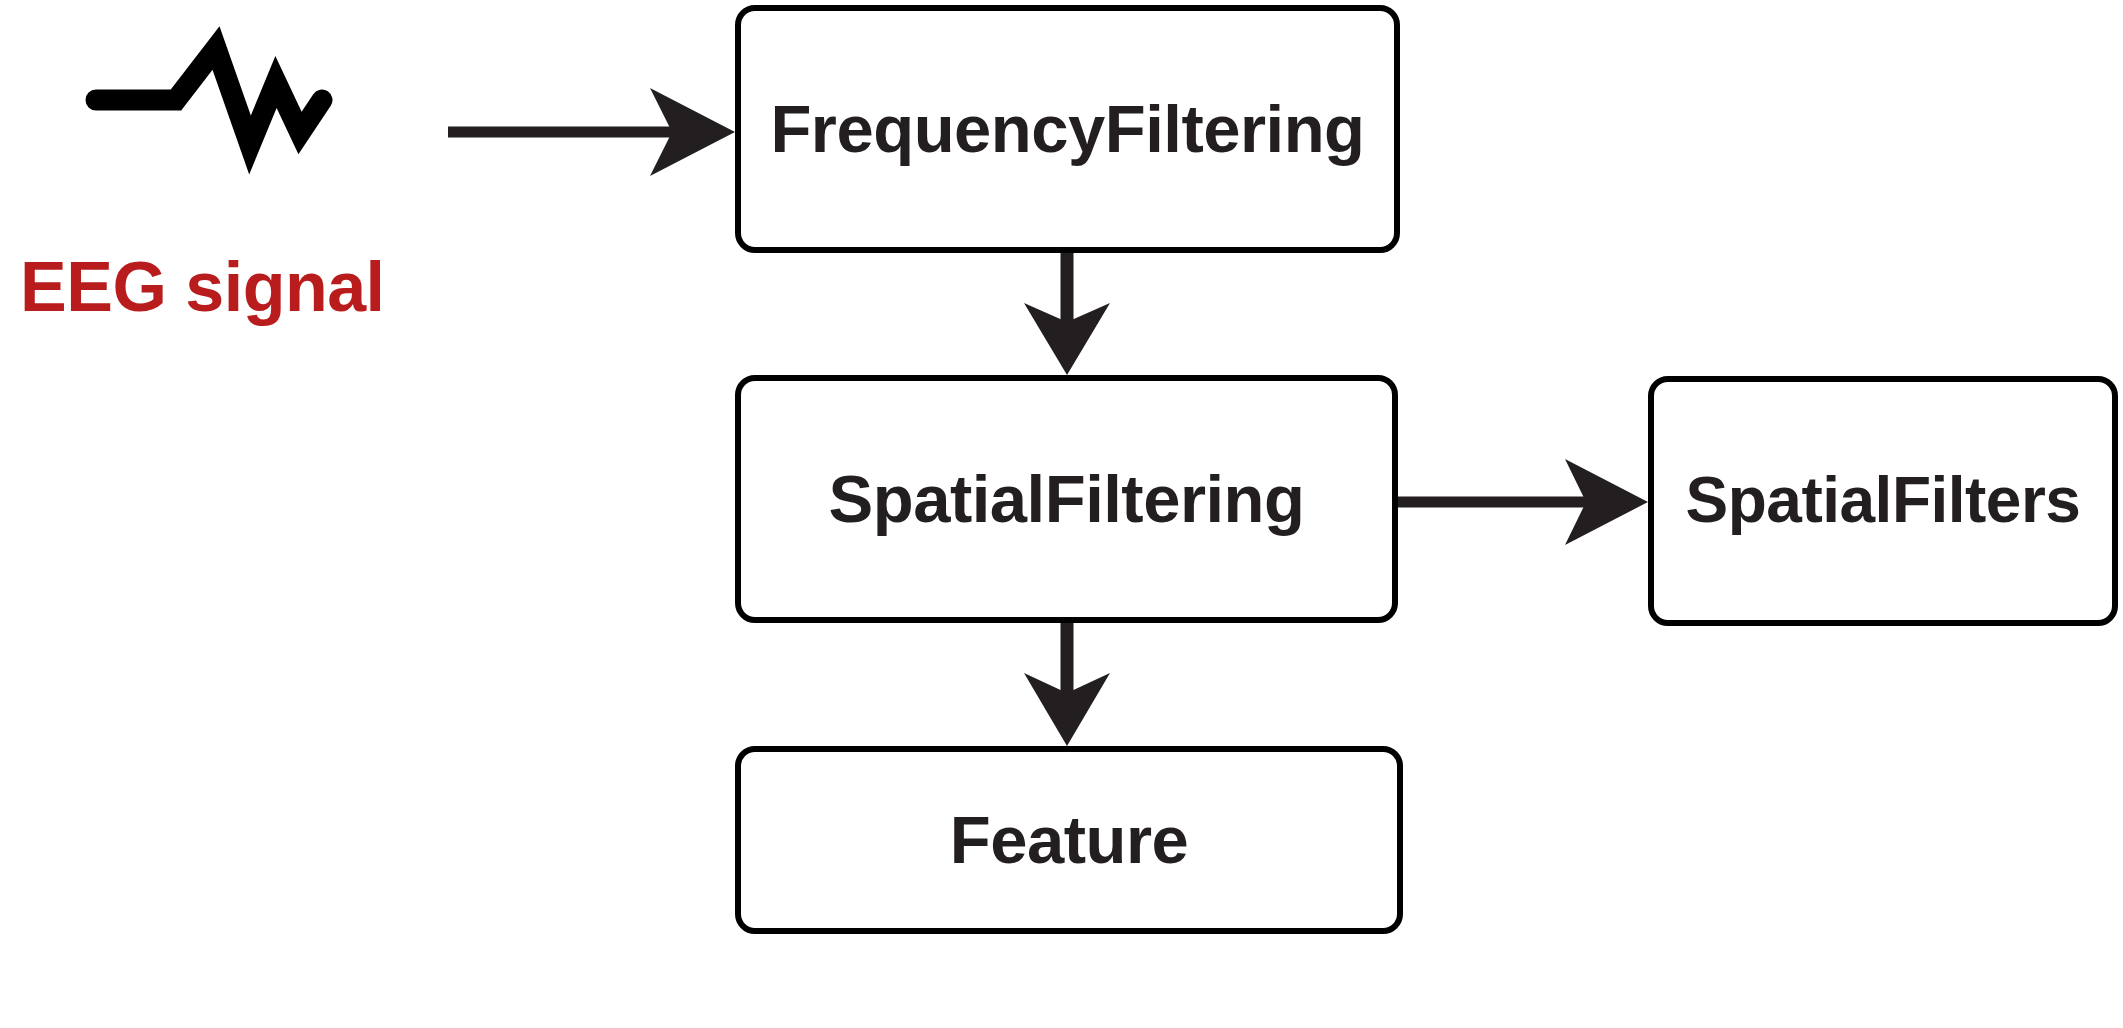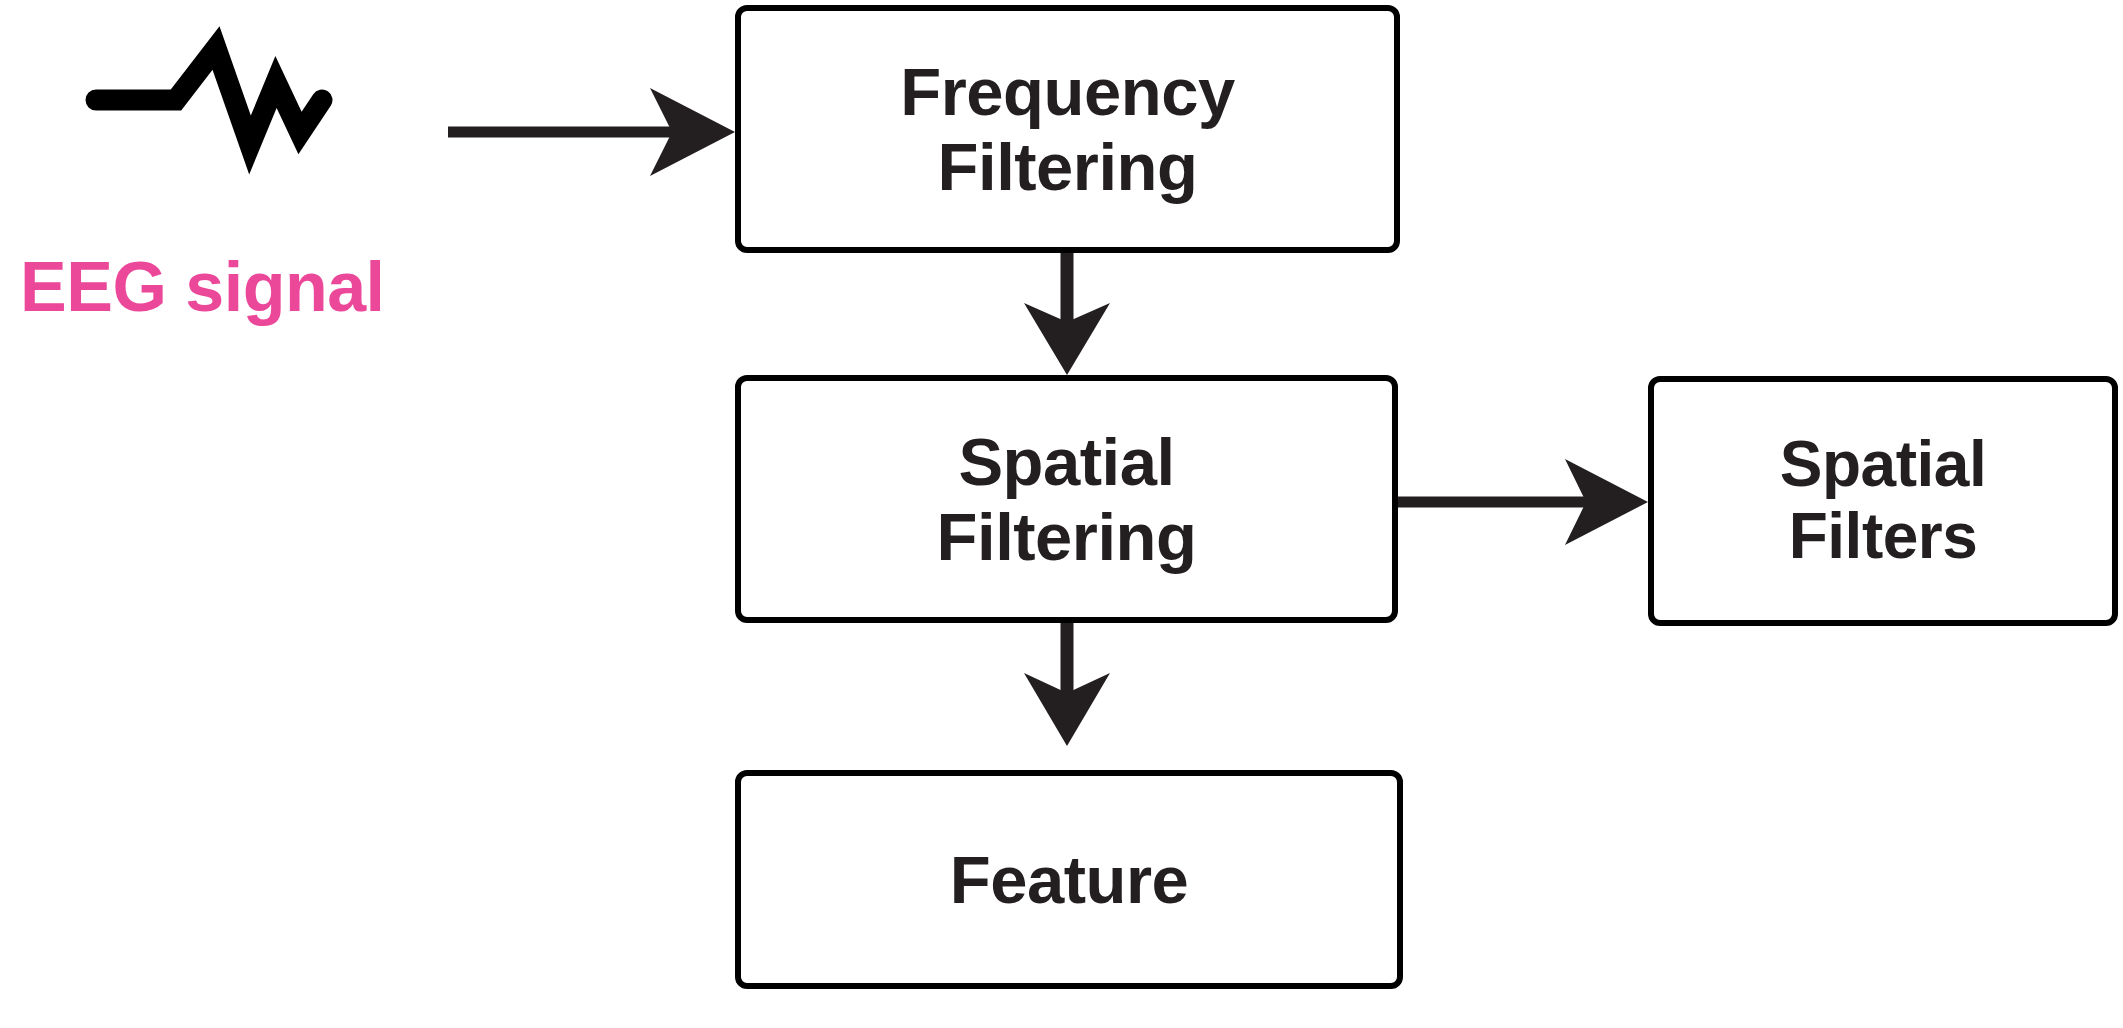--- a/index.html
+++ b/index.html
@@ -14,24 +14,24 @@
     position: relative;
     width: 2123px;
     height: 1028px;
     background: #ffffff;
     overflow: hidden;
   }
   .node {
     position: absolute;
     box-sizing: border-box;
     border: 6px solid #000000;
-    border-radius: 12px;
+    border-radius: 20px;
     background: #ffffff;
     display: flex;
-    flex-direction: column;
+    flex-direction: row;
     align-items: center;
     justify-content: center;
     color: #231f20;
     font-weight: bold;
     line-height: 1.12;
     text-align: center;
     letter-spacing: -0.5px;
   }
   .node .line {
     display: block;
@@ -47,31 +47,30 @@
     width: 663px; height: 248px;
     font-size: 67px;
   }
   #node-spatial-filters {
     left: 1648px; top: 376px;
     width: 470px; height: 250px;
     font-size: 64px;
   }
   #node-feature-selection {
     left: 735px;  top: 746px;
-    width: 668px; height: 219px;
+    width: 668px; height: 188px;
     font-size: 67px;
-    margin-top: 24px;
   }
   #eeg-signal-label {
     position: absolute;
     left: 20px;
     top: 247px;
     font-size: 70px;
     font-weight: bold;
-    color: #ec4899;
+    color: #b91c1c;
     letter-spacing: -0.5px;
     white-space: nowrap;
   }
   .svg-layer {
     position: absolute;
     left: 0;
     top: 0;
     width: 2123px;
     height: 1028px;
     pointer-events: none;

